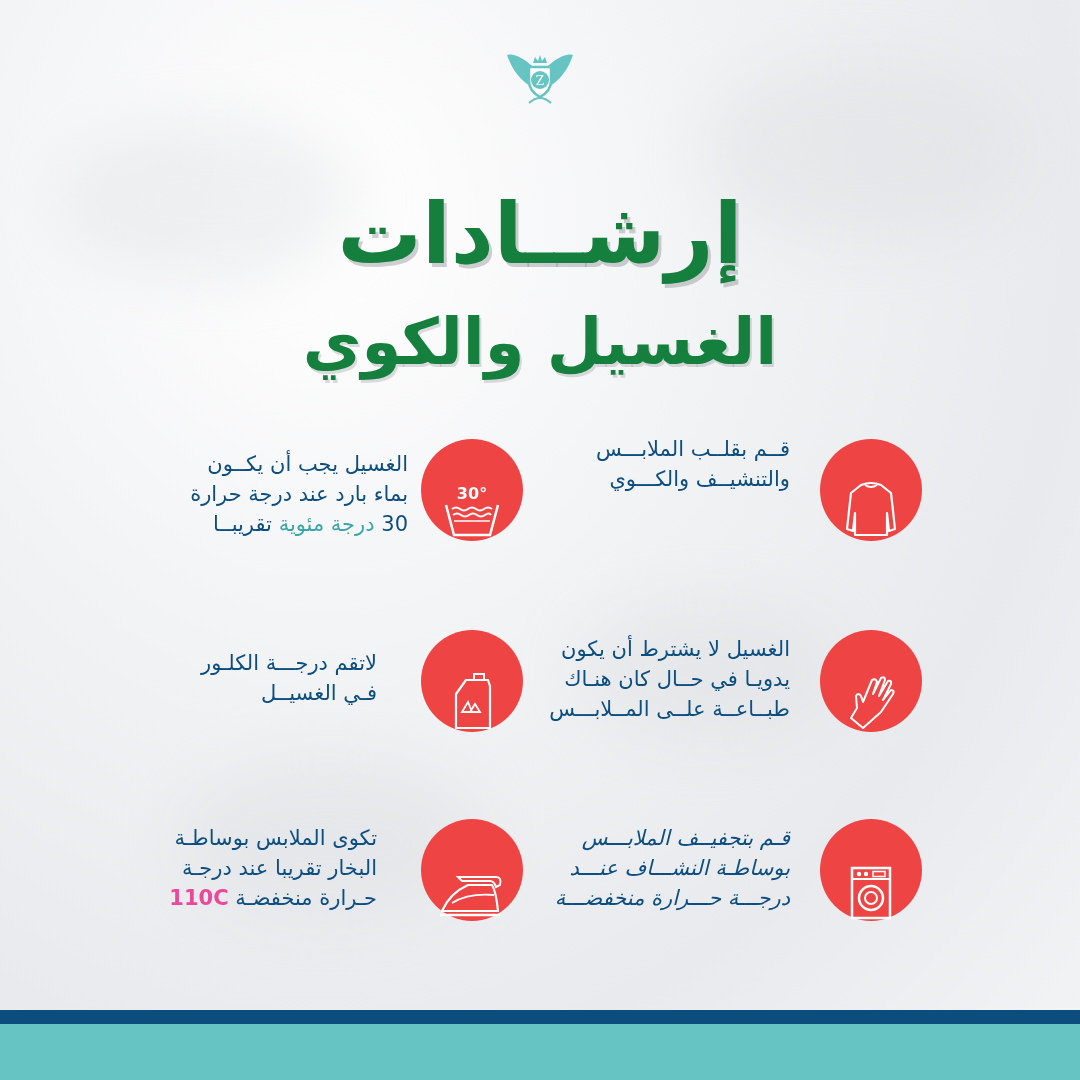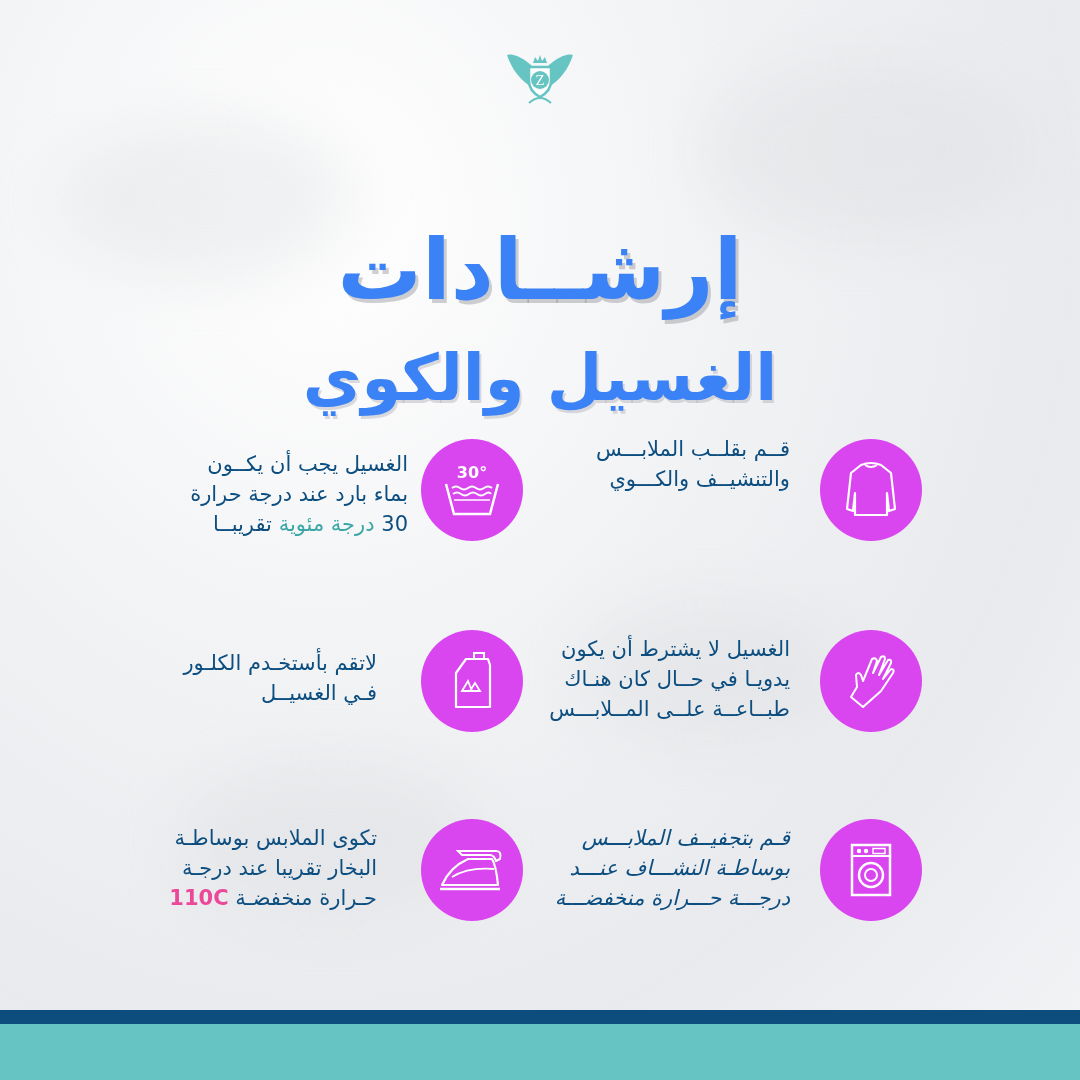--- a/index.html
+++ b/index.html
@@ -5,27 +5,27 @@
   html, body { margin:0; padding:0; }
   body {
     width:1080px; height:1080px; position:relative; overflow:hidden;
     font-family: "DejaVu Sans", sans-serif;
     background: radial-gradient(ellipse at 30% 20%, #ffffff 0%, #f1f2f4 40%, #e9eaed 70%, #f3f4f6 100%);
   }
   .cloud { position:absolute; border-radius:50%; background:rgba(215,217,221,0.35); filter:blur(30px); }
   .logo { position:absolute; left:505px; top:45px; width:70px; height:60px; }
   .title {
     position:absolute; left:0; width:1080px; text-align:center; direction:rtl;
-    color:#3b82f6; font-weight:bold;margin-top:36px;
+    color:#15803d; font-weight:bold;
   }
   .title.main { top:185px; font-size:84px; text-shadow: 3px 4px 0 rgba(120,120,130,0.35); letter-spacing:1px; }
   .title.sub { top:305px; font-size:64px; font-weight:bold; text-shadow: 2px 3px 0 rgba(120,120,130,0.25); }
   .circle {
     position:absolute; width:102px; height:102px; border-radius:50%;
-    background:#d946ef; display:flex; align-items:center; justify-content:center;
+    background:#ef4444; display:flex; align-items:flex-end; justify-content:center;
   }
   .txt {
     position:absolute; direction:rtl; text-align:right; color:#0d4e80;
     font-size:21px; line-height:30px; white-space:nowrap;
   }
   .hl { color:#ec4899; }
   .bar-dark { position:absolute; left:0; top:1010px; width:1080px; height:14px; background:#0c4d7e; }
   .bar-teal { position:absolute; left:0; top:1024px; width:1080px; height:56px; background:#66c4c3; }
 </style>
 </head>
@@ -86,21 +86,21 @@
 
 <div>
   <div class="circle" style="left:421px;top:630px;">
     <svg width="44" height="60" viewBox="0 0 44 60">
       <rect x="24" y="2" width="10" height="6" fill="none" stroke="#fff" stroke-width="2"></rect>
       <path d="M16 8 L38 8 L40 14 L40 56 L6 56 L6 22 Z" fill="none" stroke="#fff" stroke-width="2.2" stroke-linejoin="round"></path>
       <path d="M12 40 L18 30 L22 40 Z M20 40 L25 32 L30 40 Z" fill="none" stroke="#fff" stroke-width="1.8"></path>
     </svg>
   </div>
   <div class="txt" style="right:703px;top:648px;">
-    <div>لاتقم بأستخـدم الكلـور</div>
+    <div>لاتقم درجـــة الكلـور</div>
     <div>فـي الغسيــل</div>
   </div>
 </div>
 
 <div>
   <div class="circle" style="left:820px;top:630px;">
     <svg width="60" height="60" viewBox="0 0 60 60">
       <path d="M10 46 L22 56 L40 40 L52 22 Q54 18 50 18 L42 28 L50 12 Q51 8 47 9 L38 24 L44 8 Q44 4 40 6 L32 22 L36 10 Q35 6 31 8 L22 30 L20 24 Q17 20 15 24 L16 36 Z" fill="none" stroke="#fff" stroke-width="2" stroke-linejoin="round"></path>
     </svg>
   </div>

